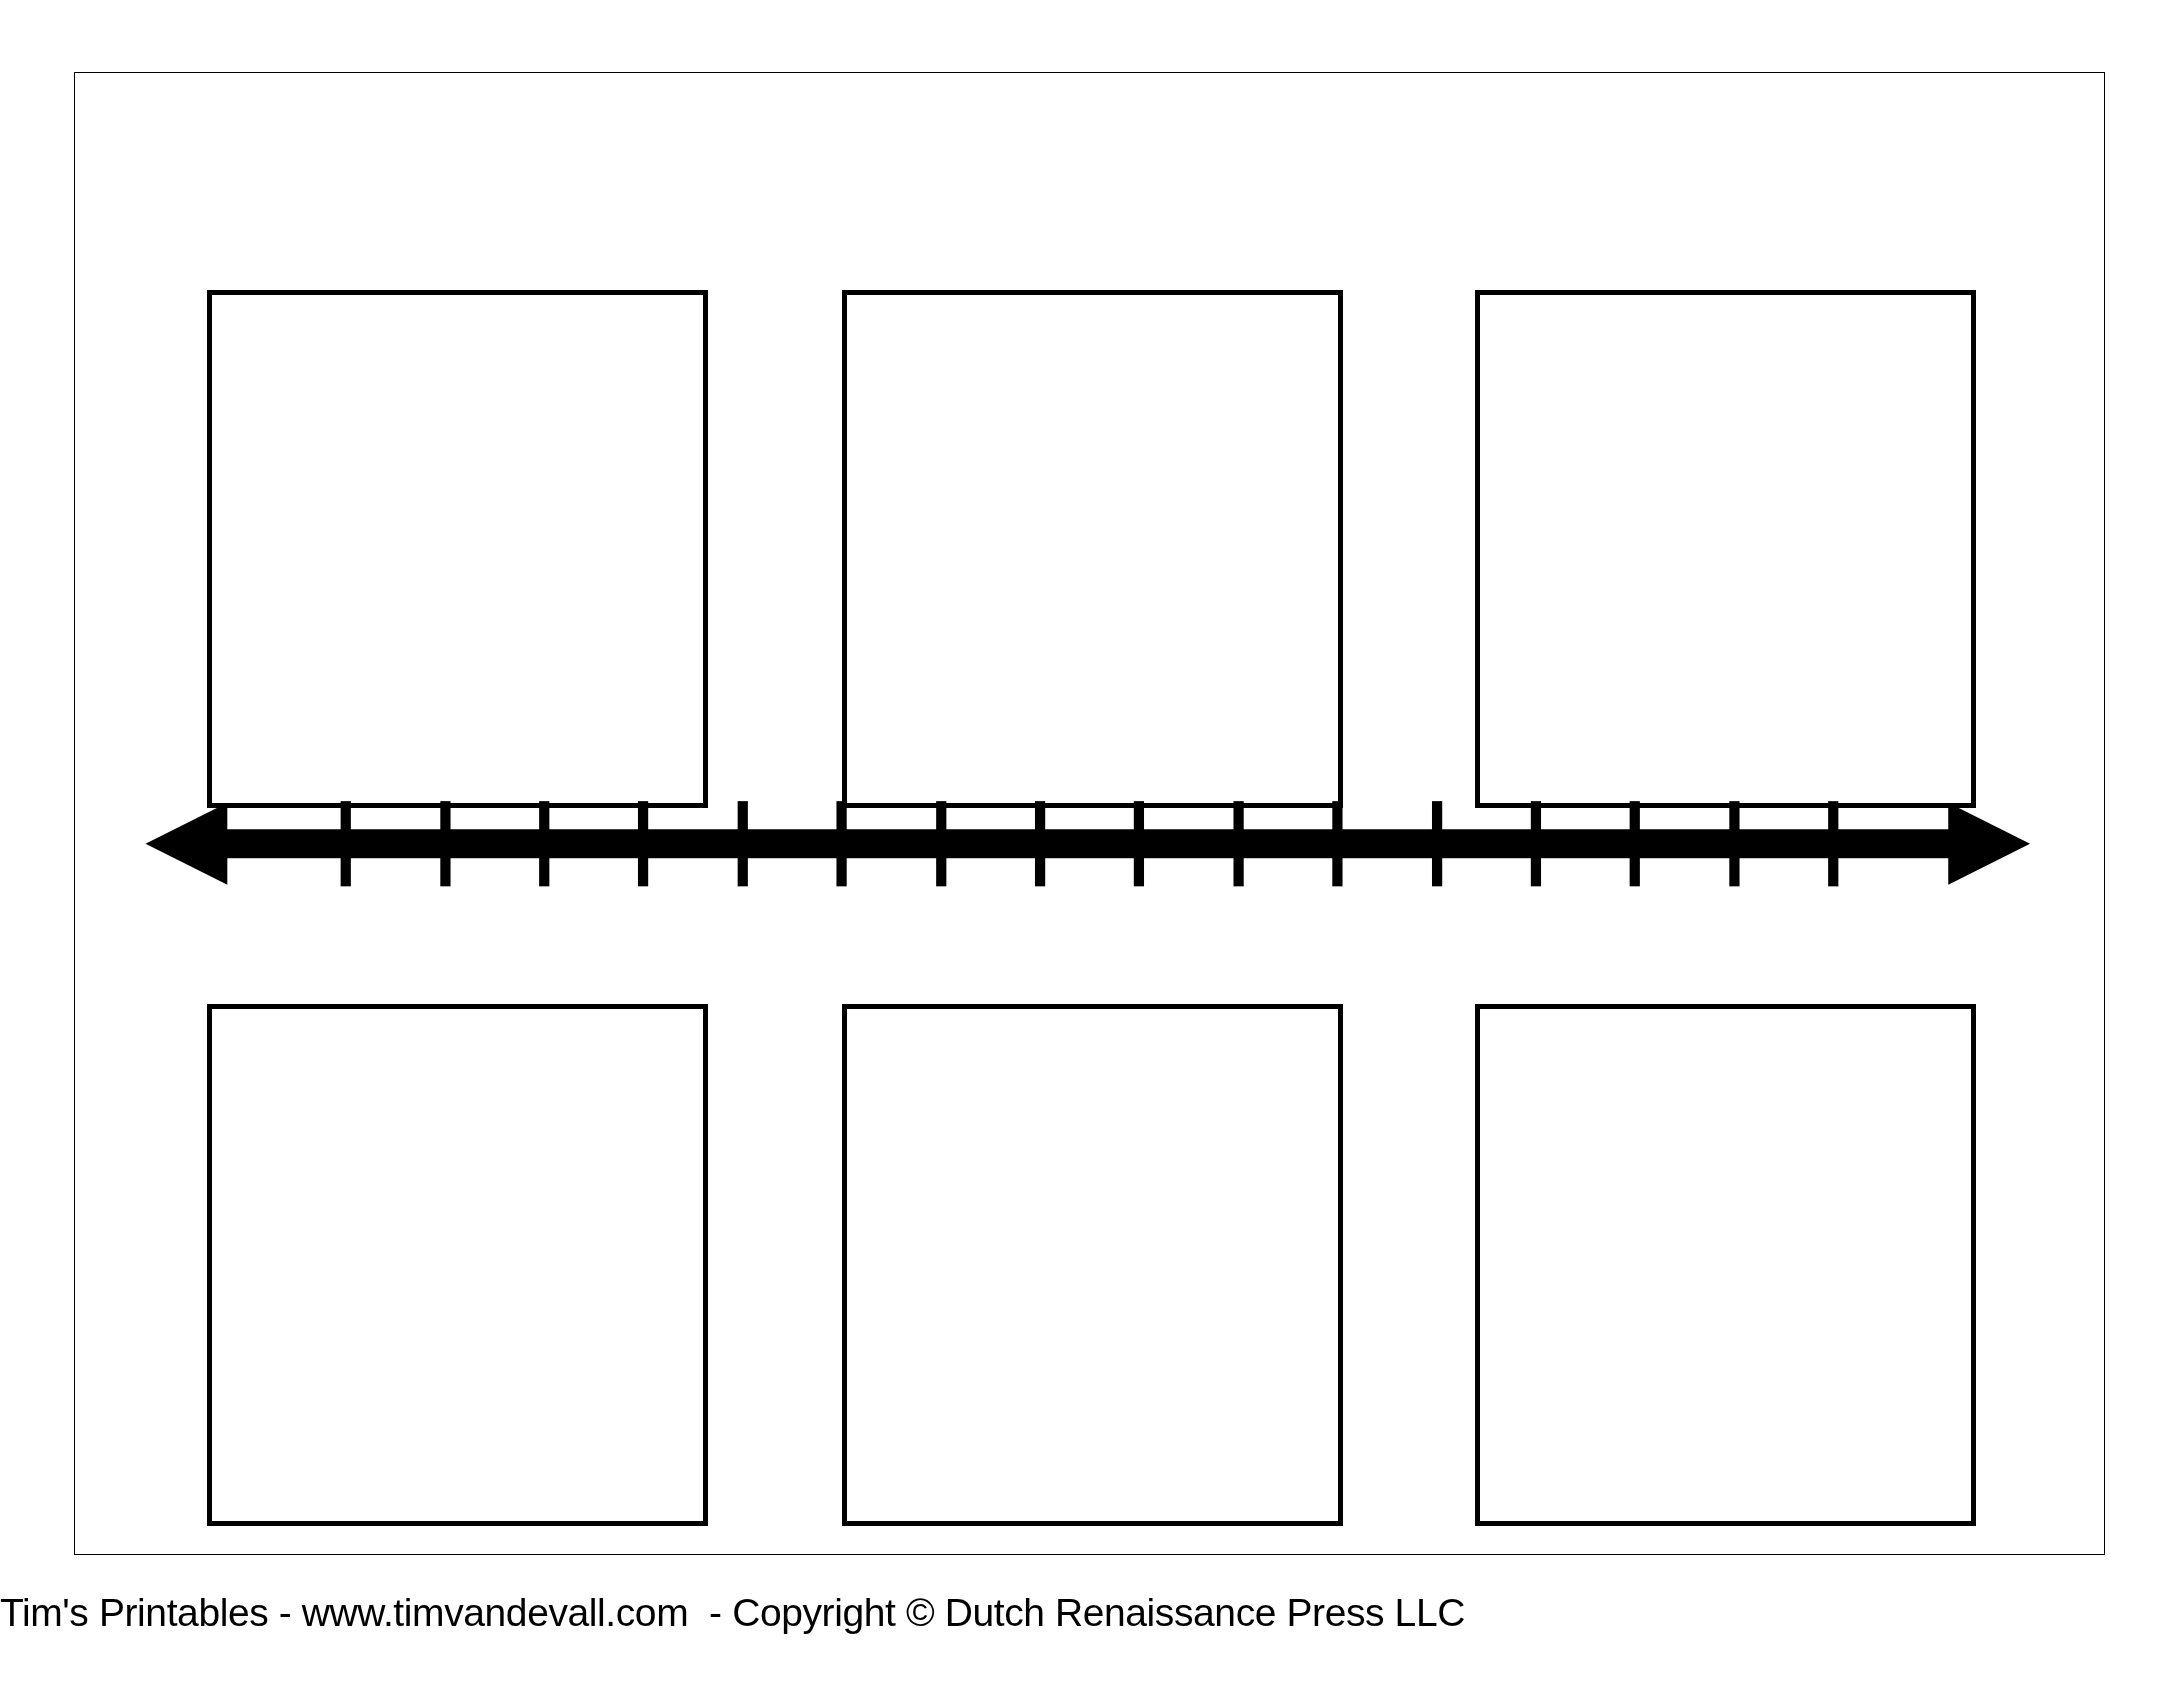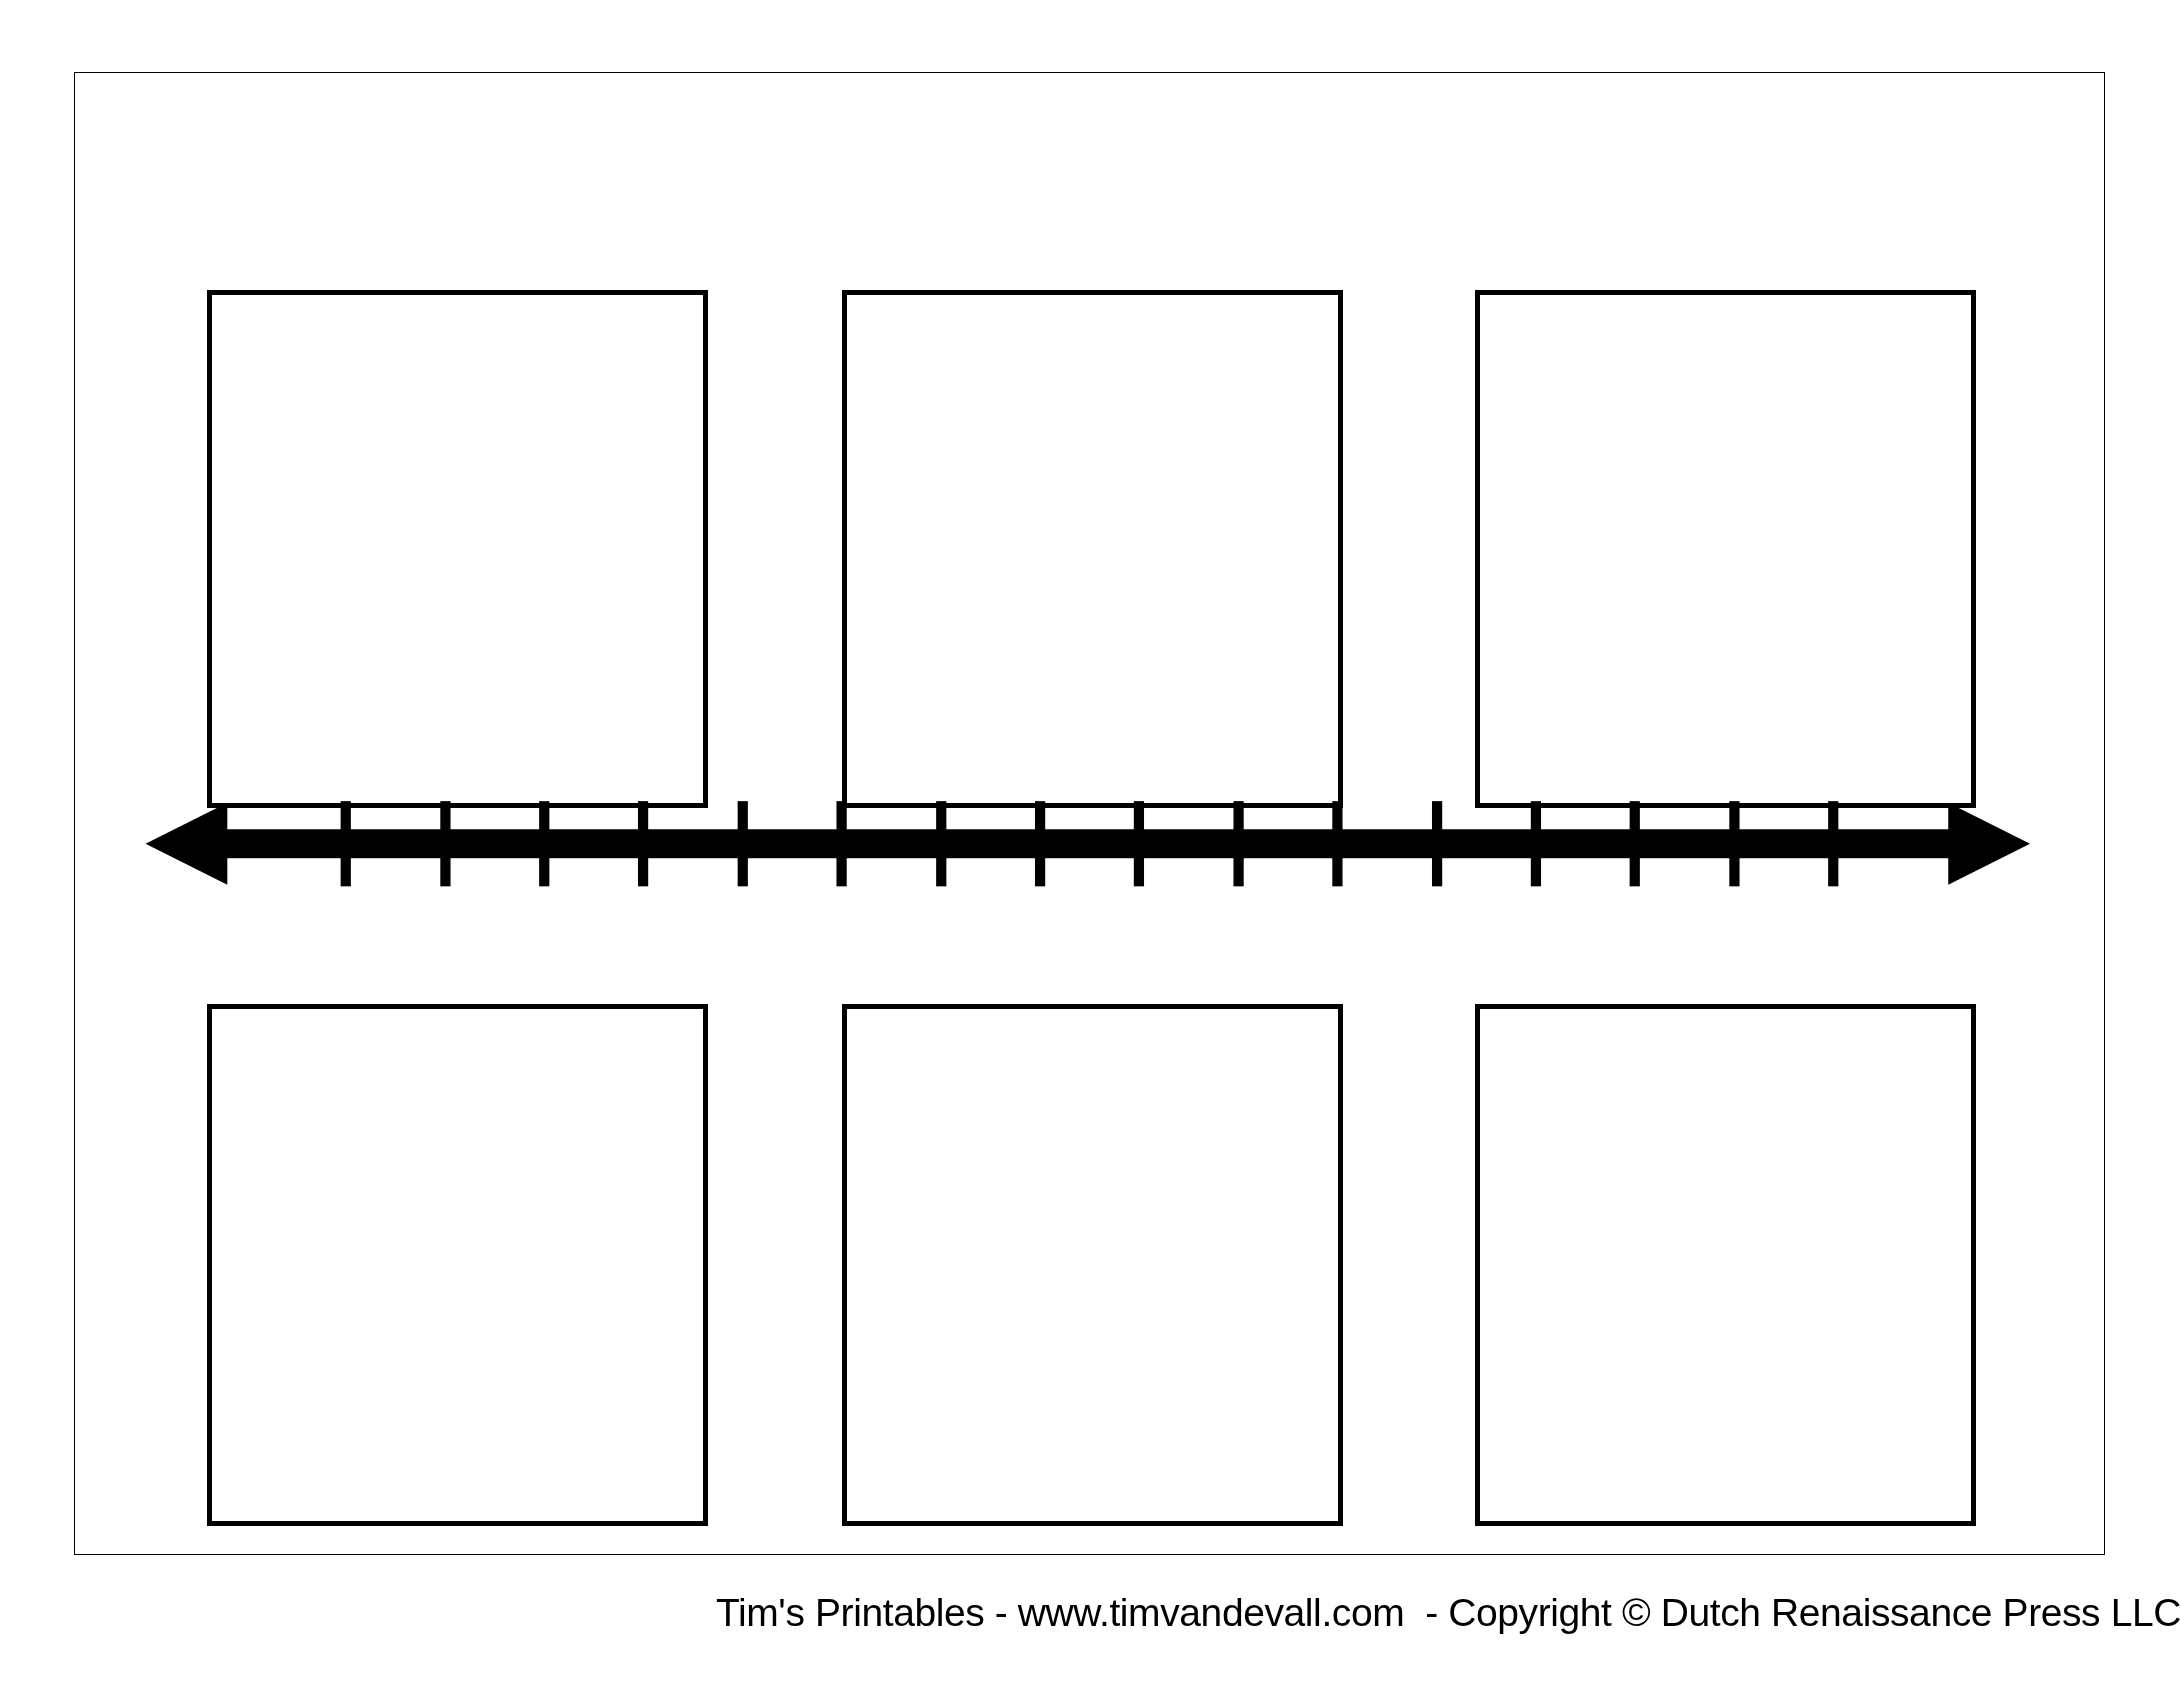--- a/index.html
+++ b/index.html
@@ -55,21 +55,21 @@
   #number-line svg {
     display: block;
   }
 
   
   #footer-credit {
     position: absolute;
     left: 0;
     top: 1591px;
     width: 2181px;
-    text-align: right;
+    text-align: left;
     font-family: "Liberation Sans", sans-serif;
     font-size: 39px;
     letter-spacing: -0.4px;
     color: #000000;
     white-space: pre;
   }
 </style>
 </head>
 <body>
 

